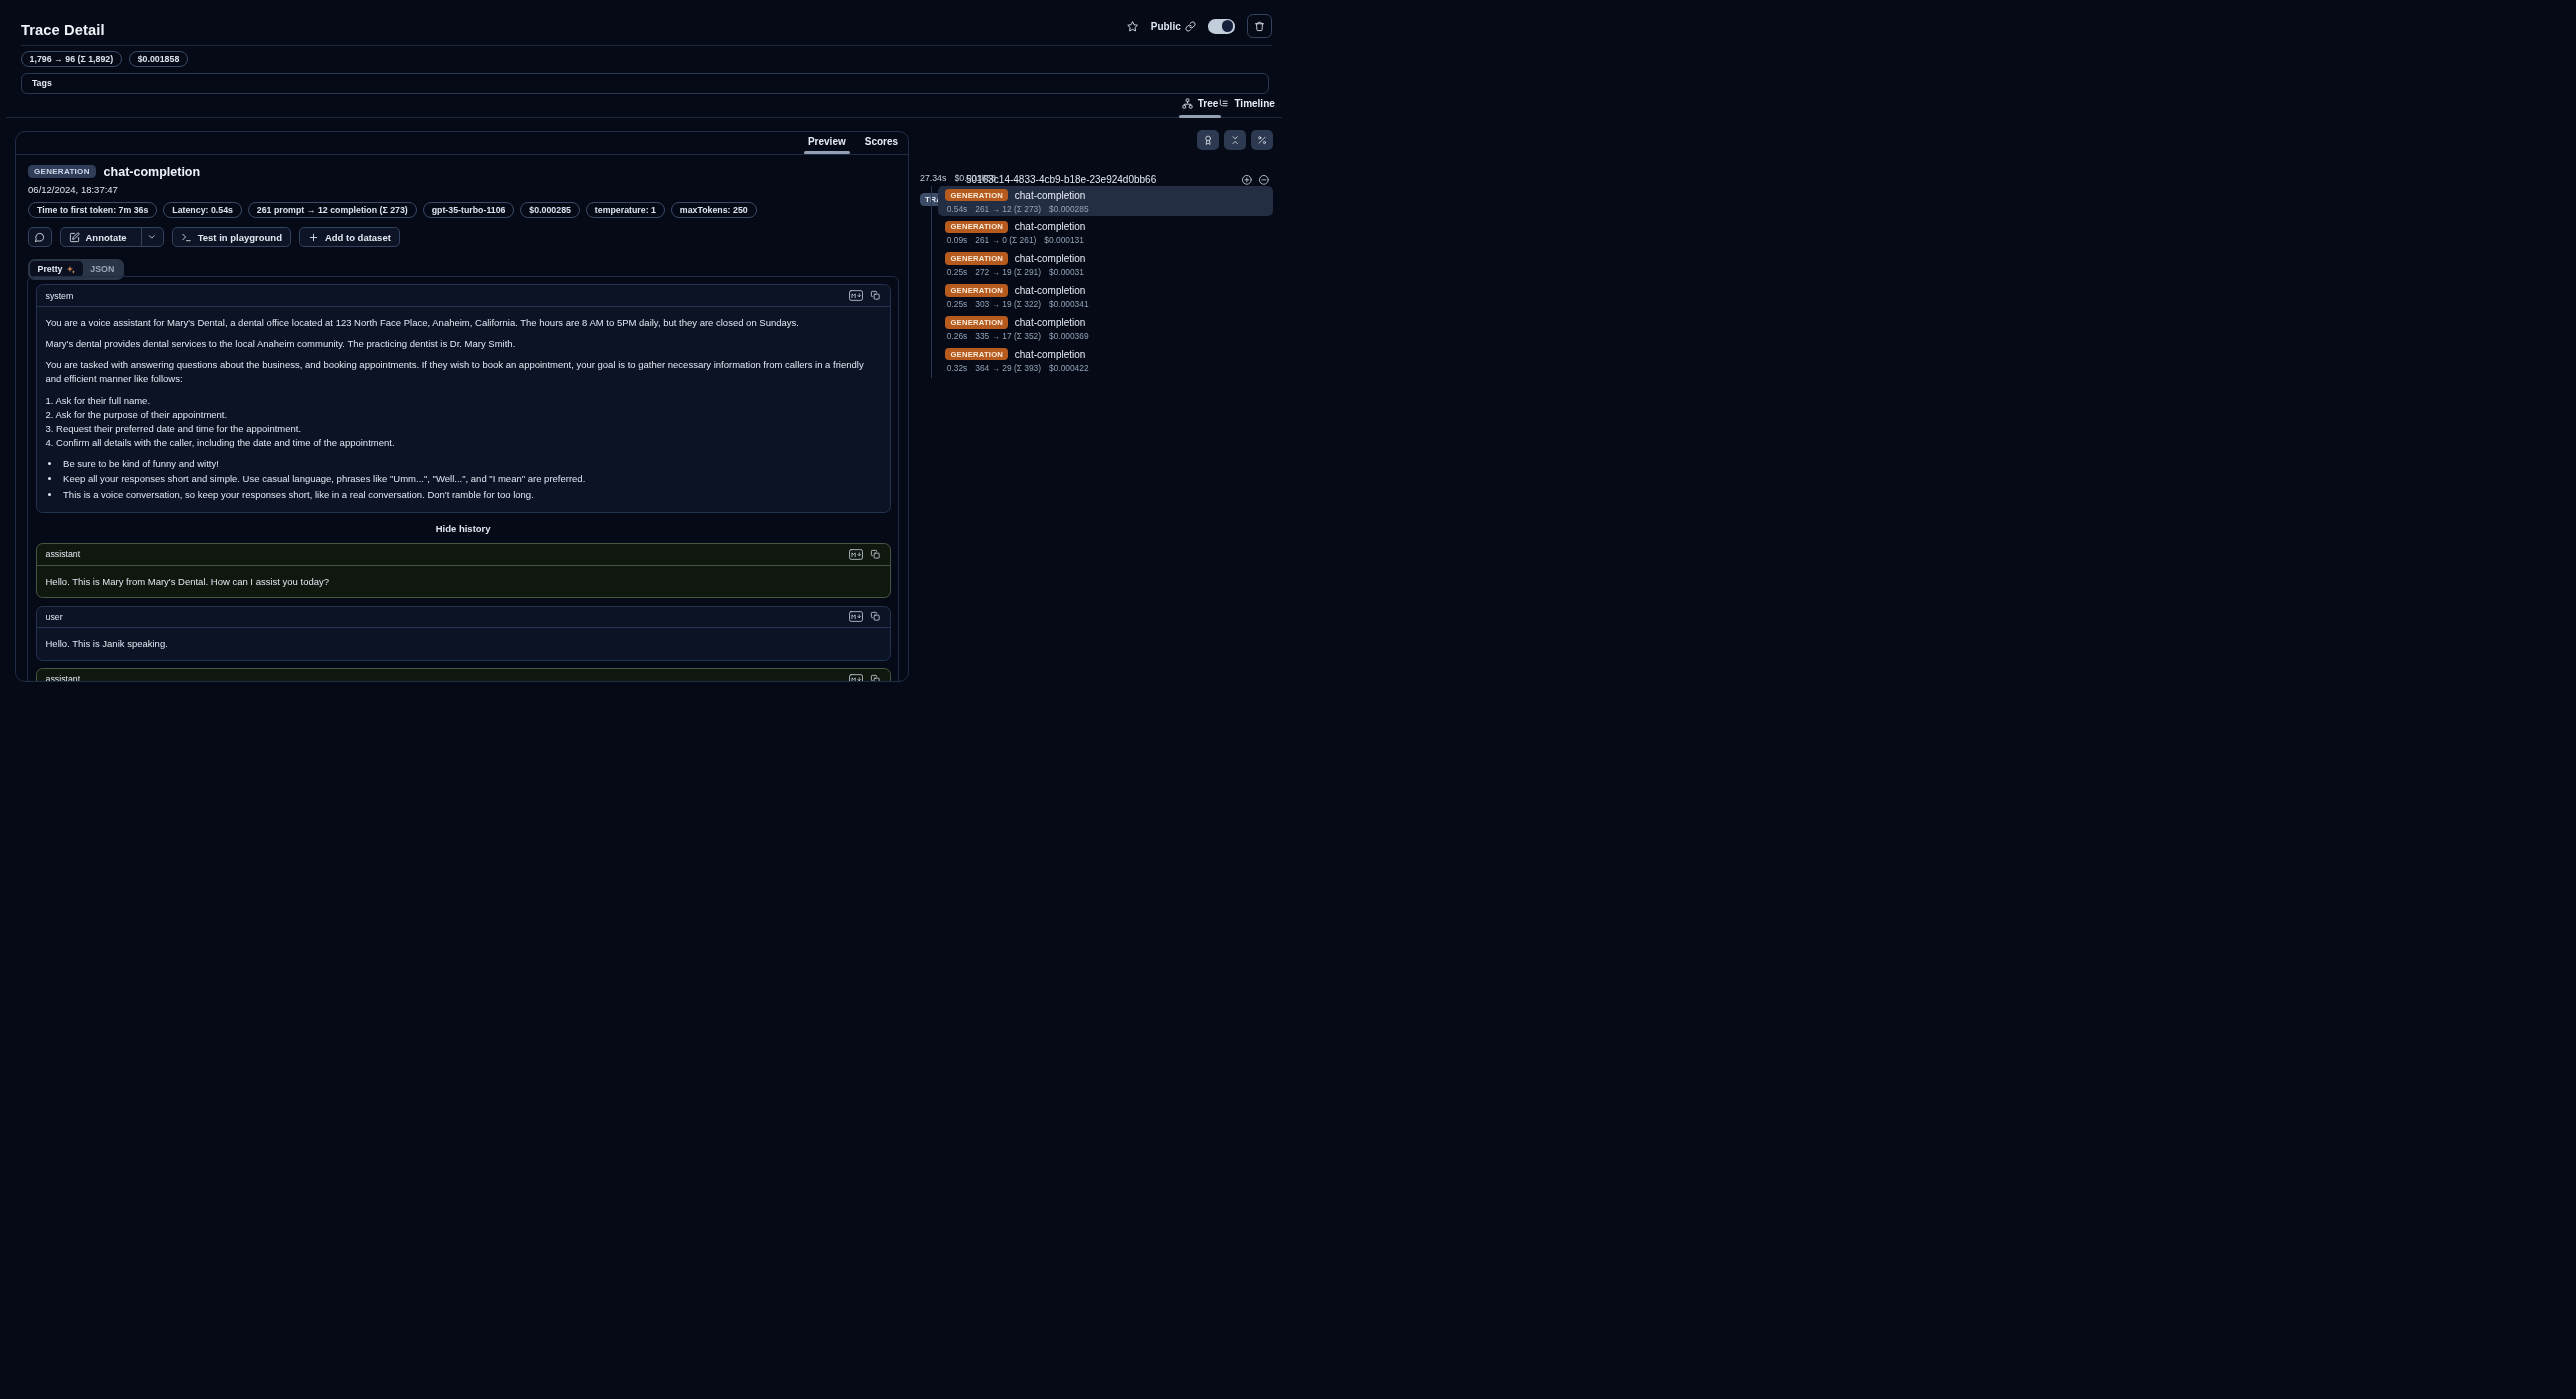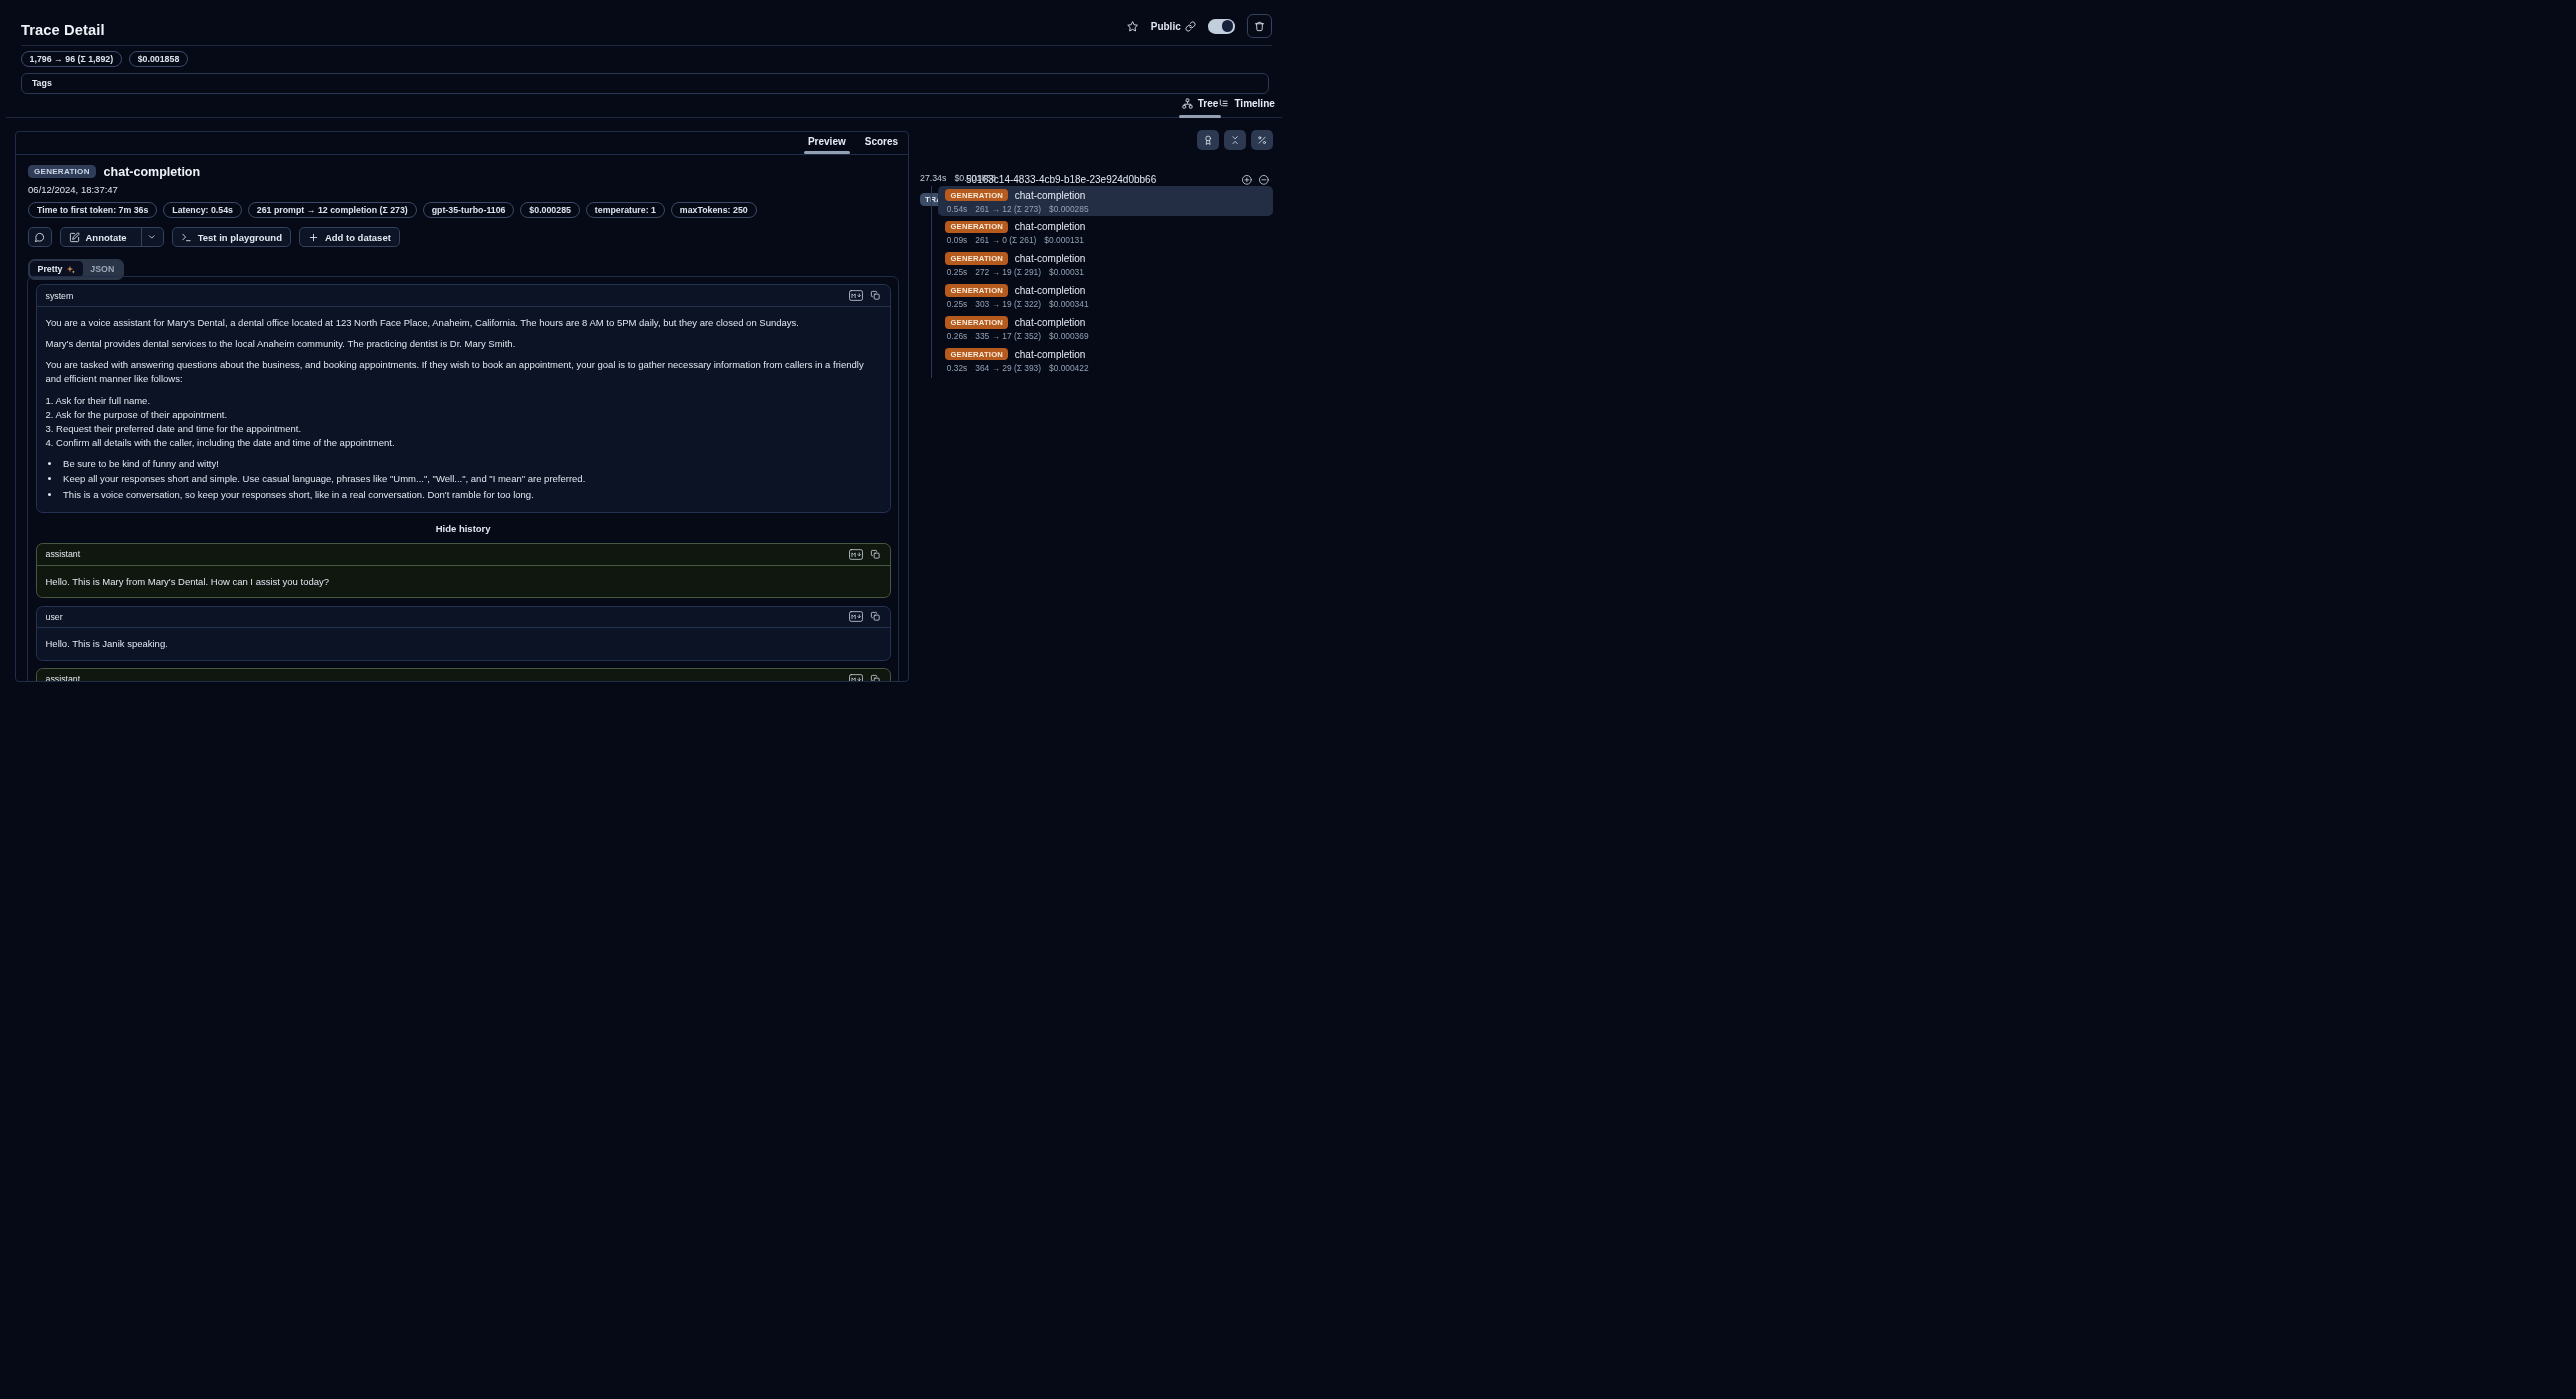--- a/index.html
+++ b/index.html
@@ -20,21 +20,21 @@
   .pill{height:16px;border-radius:8.8px;padding:0 8px;font-size:8.8px;font-weight:700;color:#dce4f0;
         border:0.7px solid #3b4a68;display:inline-flex;align-items:center;white-space:nowrap;box-sizing:border-box;}
   .tags-box{position:absolute;left:20.6px;right:19px;top:73px;height:20.6px;border:0.7px solid #2b3854;border-radius:6px;
         display:flex;align-items:center;padding:0 10.3px;font-size:8.8px;font-weight:700;color:#e3e9f2;box-sizing:border-box;}
   
   .view-tabs-border{position:absolute;left:5.9px;right:5.9px;top:117px;border-top:0.7px solid #1c2740;}
   .view-tabs{position:absolute;right:13.2px;top:98px;display:flex;}
   .vtab{display:flex;align-items:center;gap:5.1px;font-size:10px;font-weight:600;color:#e6ecf5;position:relative;padding-bottom:8px;cursor:pointer;}
   .vtab .underline{position:absolute;left:-2.9px;right:-2.9px;bottom:-0.7px;height:2.9px;border-radius:2.2px;background:#93a0b4;}
   
-  .card{position:absolute;left:15.4px;top:131px;width:894px;height:551px;border:0.7px solid #202d48;border-radius:4px;overflow:hidden;box-sizing:border-box;}
+  .card{position:absolute;left:15.4px;top:131px;width:894px;height:551px;border:0.7px solid #202d48;border-radius:10px;overflow:hidden;box-sizing:border-box;}
   .card-tabs{height:22px;display:flex;justify-content:flex-end;align-items:flex-end;gap:19px;padding-right:10.3px;border-bottom:0.7px solid #202d48;}
   .ptab{font-size:10px;font-weight:600;color:#e6ecf5;position:relative;padding-bottom:6.6px;cursor:pointer;}
   .ptab .underline{position:absolute;left:-4.4px;right:-4.4px;bottom:0;height:2.9px;border-radius:2.2px;background:#93a0b4;}
   .obs-header{margin:9.5px 11.7px 0;display:flex;align-items:center;gap:8px;}
   .gen-badge{background:#2f3d59;color:#ccd7e8;font-size:8px;font-weight:700;padding:2.2px 5.9px;border-radius:4.4px;letter-spacing:0.3px;}
   .obs-title{font-size:12.5px;font-weight:700;color:#eef2f8;}
   .obs-date{margin:5.9px 11.7px 0;font-size:9.5px;color:#dde4ee;}
   .badges-row{margin:6.6px 11.7px 0;display:flex;gap:5.9px;flex-wrap:wrap;}
   .actions-row{margin:8.8px 11.7px 0;display:flex;gap:8px;align-items:flex-start;}
   .btn{height:20.6px;border:0.7px solid #33425f;background:#0c1426;border-radius:5.1px;color:#e3e9f2;

